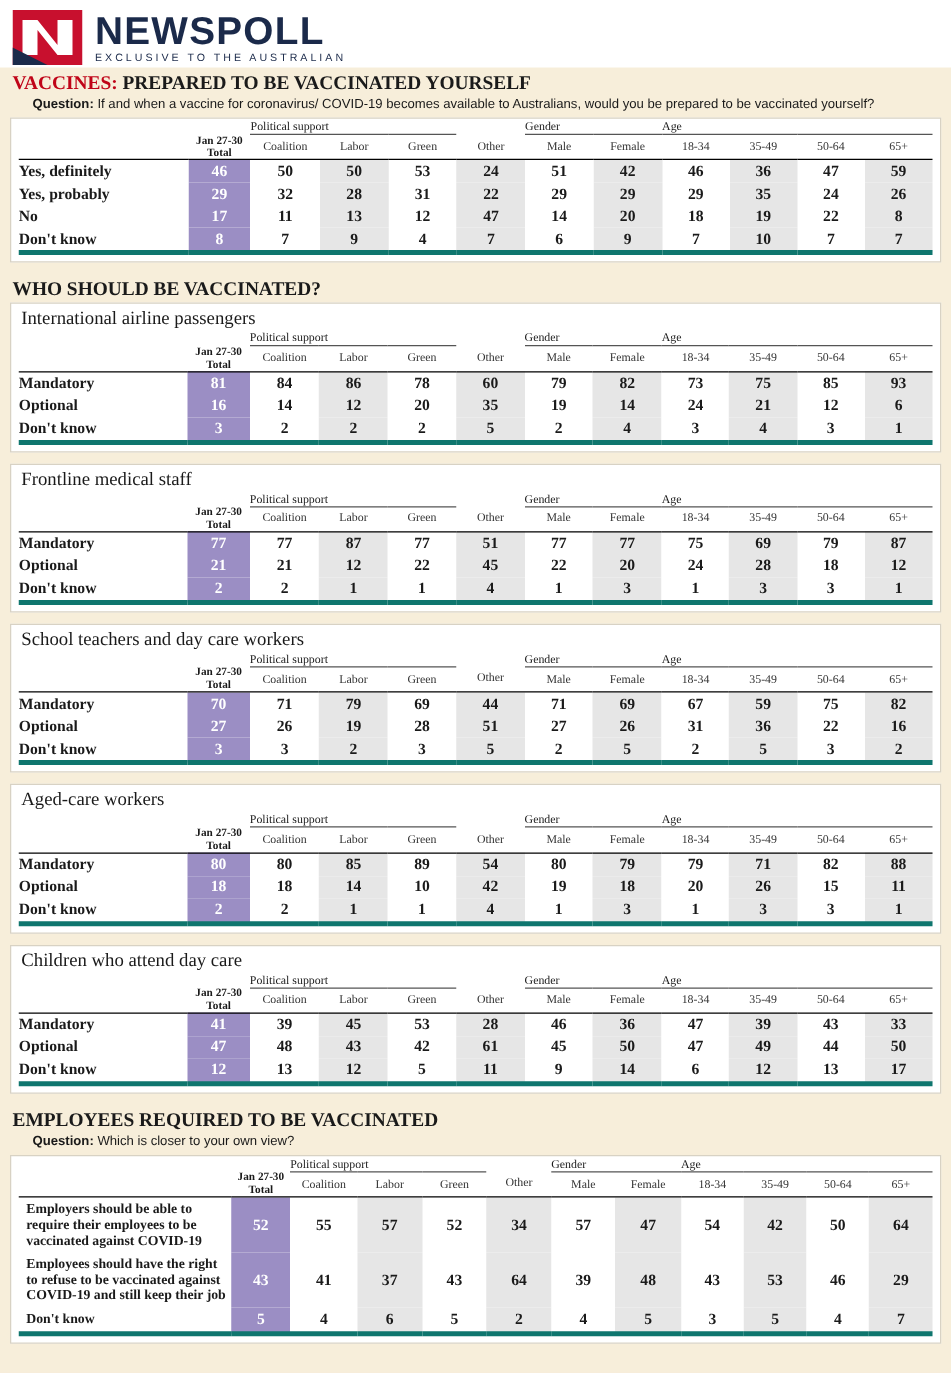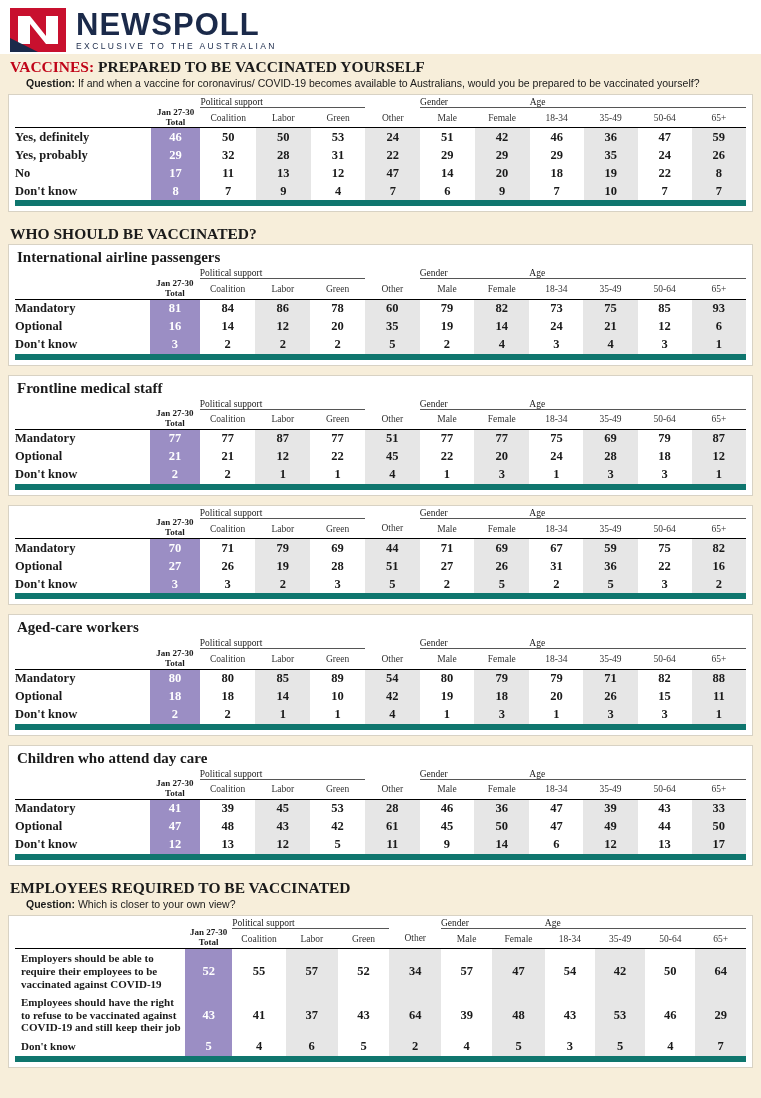--- a/index.html
+++ b/index.html
@@ -16,32 +16,32 @@
   .brandtext{line-height:1;}
   .brandtext .name{font-family:"Liberation Sans", sans-serif;font-weight:bold;font-size:31px;letter-spacing:1px;color:#1b2a4a;}
   .brandtext .sub{font-family:"Liberation Sans", sans-serif;font-size:8.5px;letter-spacing:2.4px;color:#1b2a4a;margin-top:2px;}
   
   .sec-title{font-family:"Liberation Serif", serif;font-weight:bold;font-size:15.5px;padding:4px 10px 1px 10px;}
   .sec-title .red{color:#c00418;}
   .question{font-family:"Liberation Sans", sans-serif;font-size:10.5px;padding:0 12px 4px 10px;line-height:1.25;}
   .question b{font-weight:bold;margin-left:16px;}
   
   .block{background:#fff;margin:0 8px 9px 8px;border:1px solid #d8d2c4;}
-  .block-title{font-weight:bold;font-size:15px;padding:4px 8px 0 8px;font-family:"Liberation Serif", serif;}
+  .block-title{font-weight:normal;font-size:15px;padding:4px 8px 0 8px;font-family:"Liberation Serif", serif;}
   table.poll{border-collapse:collapse;width:100%;font-family:"Liberation Serif", serif;}
   table.poll td,table.poll th{padding:0;}
   .hdr-group{font-size:9.5px;text-align:left;font-family:"Liberation Serif", serif;font-weight:normal;}
   .hdr-sub{font-size:9.5px;text-align:center;color:#333;font-family:"Liberation Serif", serif;font-weight:normal;padding-bottom:2px;}
   .hdr-total{font-size:9px;text-align:center;font-weight:bold;line-height:1.1;}
   .rowlab{font-size:12.5px;font-weight:bold;padding-left:6px;white-space:nowrap;}
   .cell{text-align:center;font-size:12.5px;font-weight:bold;height:18px;}
   .cell.total{background:#9b8ec4;color:#fff;font-weight:bold;}
   .shade{background:#e6e6e6;}
   .rule{border-top:1px solid #000;}
-  .rule-bot{border-bottom:6px solid #0f766e;}
+  .rule-bot{border-bottom:4px solid #0f766e;}
   .grp-underline{border-bottom:1px solid #555;}
   
   col.clab{width:140px;}
   col.ctot{width:52px;}
   col.cnum{width:57px;}
   .tbl-wrap{padding:2px 6px 5px 6px;}
   .emp .rowlab{font-size:11px;font-weight:bold;white-space:normal;line-height:1.15;padding:3px 4px 3px 6px;}
   .emp .cell{font-size:12.5px;}
 </style>
 </head>
@@ -343,20 +343,21 @@
           <td class="cell shade">3</td>
           <td class="cell">3</td>
           <td class="cell shade">1</td>
         </tr>
       </tbody>
         </table>
     </div>
   </div>
 
   <div class="block">
+    <div class="block-title">School teachers and day care workers</div>
     <div class="tbl-wrap">
       <table class="poll">
         <colgroup>
             <col class="clab">
             <col class="ctot">
             <col class="cnum">
             <col class="cnum">
             <col class="cnum">
             <col class="cnum">
             <col class="cnum">

